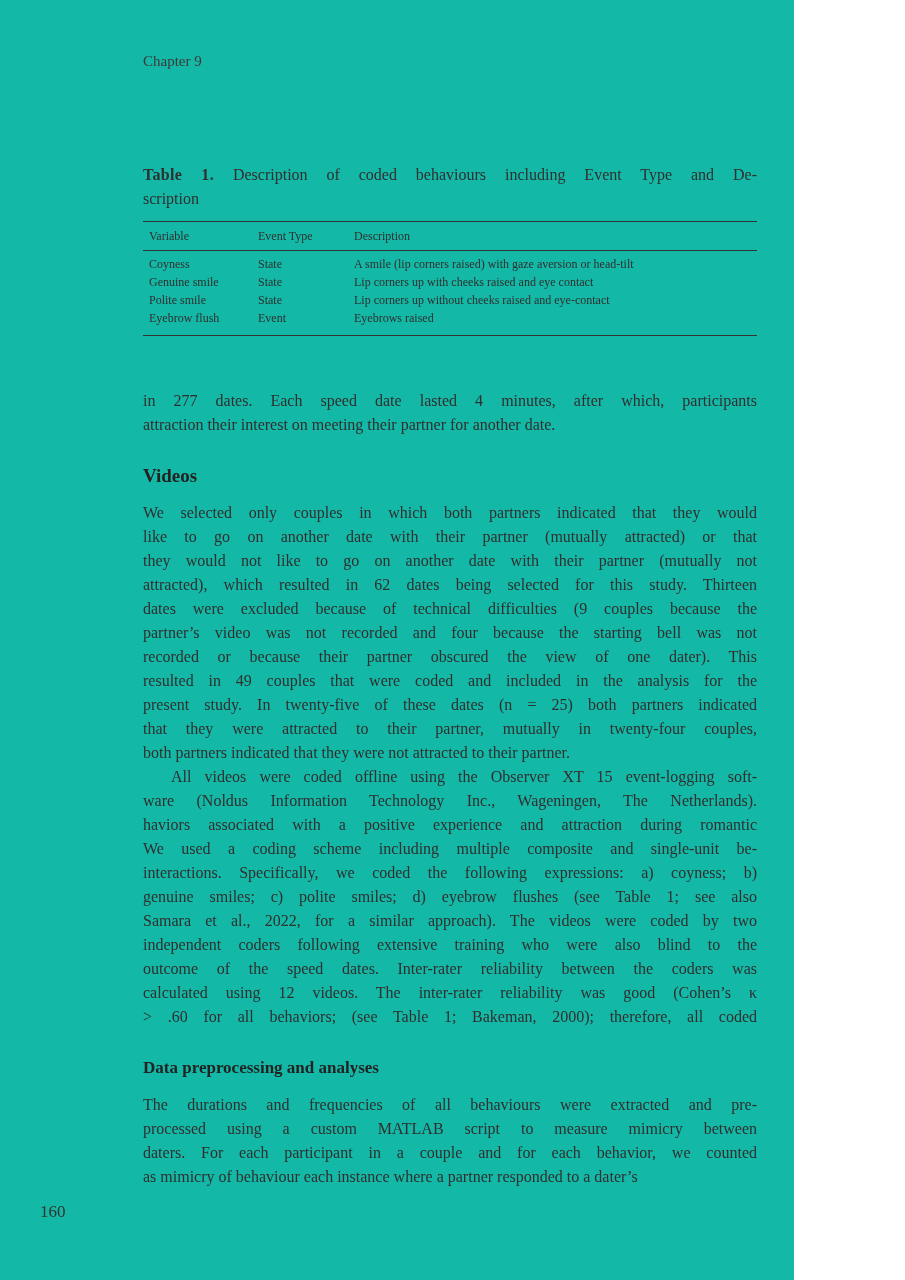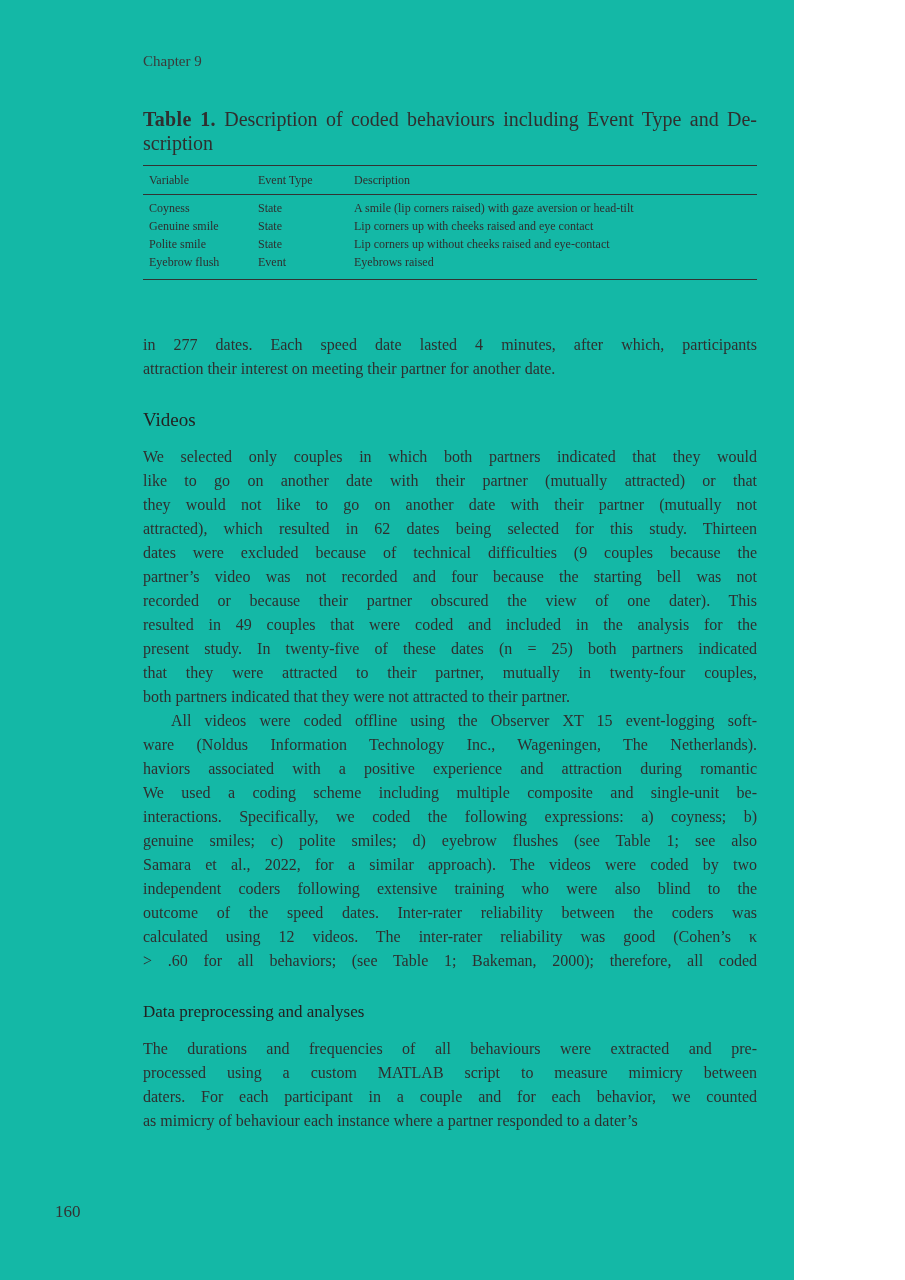--- a/index.html
+++ b/index.html
@@ -22,22 +22,22 @@
     margin-left: 143px;
     width: 614px;
   }
   .running-head {
     font-size: 15px;
     line-height: 19px;
     color: #3a3a3a;
   }
   
   .caption {
-    margin-top: 36px;
-    font-size: 20px;
+    margin-top: 92px;
+    font-size: 16px;
     line-height: 24px;
   }
   .cap-line { text-align: justify; }
   .cap-justify { text-align-last: justify; }
   .cap-label { font-weight: bold; letter-spacing: 0.3px; }
   
   .behav-table {
     border-collapse: collapse;
     width: 100%;
     margin-top: 10px;
@@ -65,36 +65,36 @@
   #content { margin-top: 53px; }
   .para { margin: 0; font-size: 16px; }
   .line {
     line-height: 24px;
     text-align: justify;
     text-align-last: justify;
   }
   .line.last { text-align-last: left; }
   .line.first-indent { padding-left: 28px; }
   .heading {
-    font-weight: normal;
+    font-weight: bold;
     color: #222;
   }
   .heading.h1 {
     font-size: 19px;
     line-height: 25px;
     margin: 26px 0 13px 0;
   }
   .heading.h2 {
     font-size: 17px;
     line-height: 24px;
     margin: 27px 0 13px 0;
   }
   .page-number {
     position: absolute;
-    left: 55px;
+    left: 40px;
     top: 1202px;
     font-size: 17px;
     color: #333;
   }
 </style>
 </head>
 <body>
 
 <div class="page">
   <div class="content-col">

